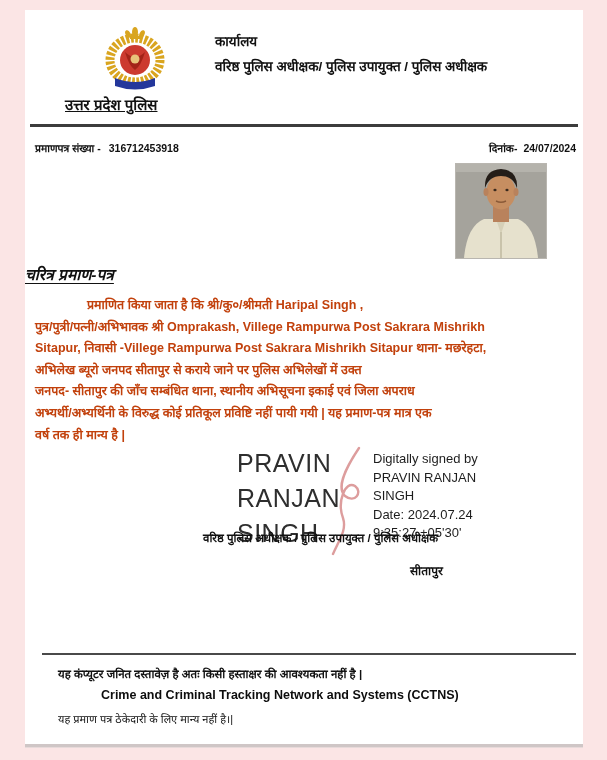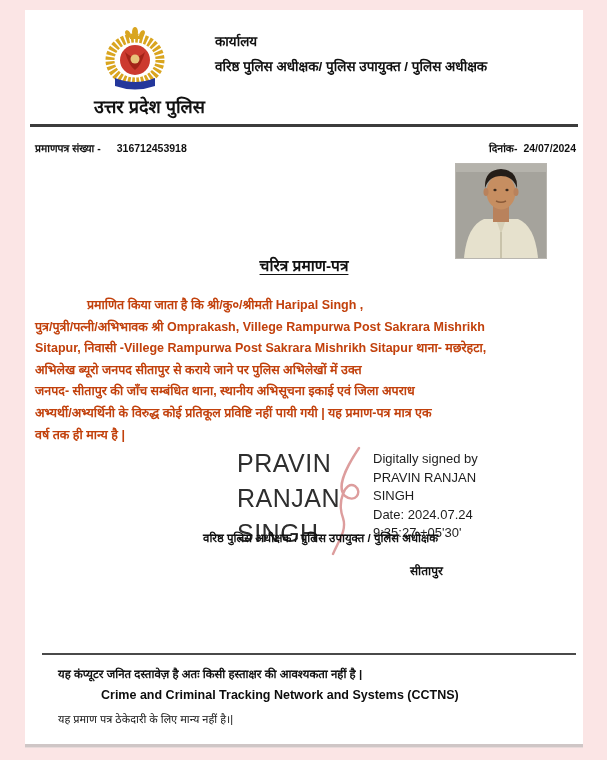--- a/index.html
+++ b/index.html
@@ -16,53 +16,54 @@
     width: 558px; height: 737px;
     background: #ffffff;
     border-bottom: 3px solid #cfc6c6;
     box-shadow: 0 1px 0 #e7dada;
   }
   .abs { position: absolute; }
 
   
   .logo-caption {
     position: absolute; left: 40px; top: 84px; width: 140px;
-    text-align: right; font-weight: bold; font-size: 18px; color: #111;
+    text-align: left; font-weight: bold; font-size: 15px; color: #111;
     white-space: nowrap;
+    text-decoration: underline;
   }
   .office-block { position: absolute; left: 190px; top: 19px; color: #111; }
   .office-block div {
     font-weight: bold; font-size: 13.5px; line-height: 25px; white-space: nowrap;
   }
   .header-rule {
     position: absolute; left: 5px; right: 5px; top: 114px;
     height: 3px; background: #3c3c3c;
   }
 
   
   .meta-label, .meta-value { font-weight: bold; font-size: 10.5px; color: #111; }
   .cert-no { position: absolute; left: 10px; top: 128px; white-space: nowrap; }
-  .cert-no .meta-value { margin-left: 16px; text-align: right; }
+  .cert-no .meta-value { margin-left: 8px; text-align: right; }
   .date-block { position: absolute; right: 7px; top: 128px; white-space: nowrap; }
   .date-block .meta-value { margin-left: 6px; }
 
   
   .photo {
     position: absolute; left: 430px; top: 153px;
     width: 92px; height: 96px;
     border: 1px solid #b9b6b0;
     overflow: hidden;
   }
   .photo svg { display: block; }
 
   
   .title {
-    position: absolute; left: 0; top: 244px; width: 100%;
-    text-align: center; font-weight: bold; font-size: 15.5px; color: #111;
-    text-decoration: underline; text-underline-offset: 3px;
+    position: absolute; left: 0; top: 253px; width: 100%;
+    text-align: left; font-weight: bold; font-size: 15.5px; color: #111;
+    text-decoration: underline; text-underline-offset: 3px; font-style: italic;
   }
 
   
   .body-text {
     position: absolute; left: 10px; top: 285px; width: 545px;
     font-size: 12.5px; font-weight: 600; color: #c2410c;
   }
   .body-text div { line-height: 21.6px; white-space: nowrap; }
   .body-text div:first-child { text-indent: 52px; }
 

